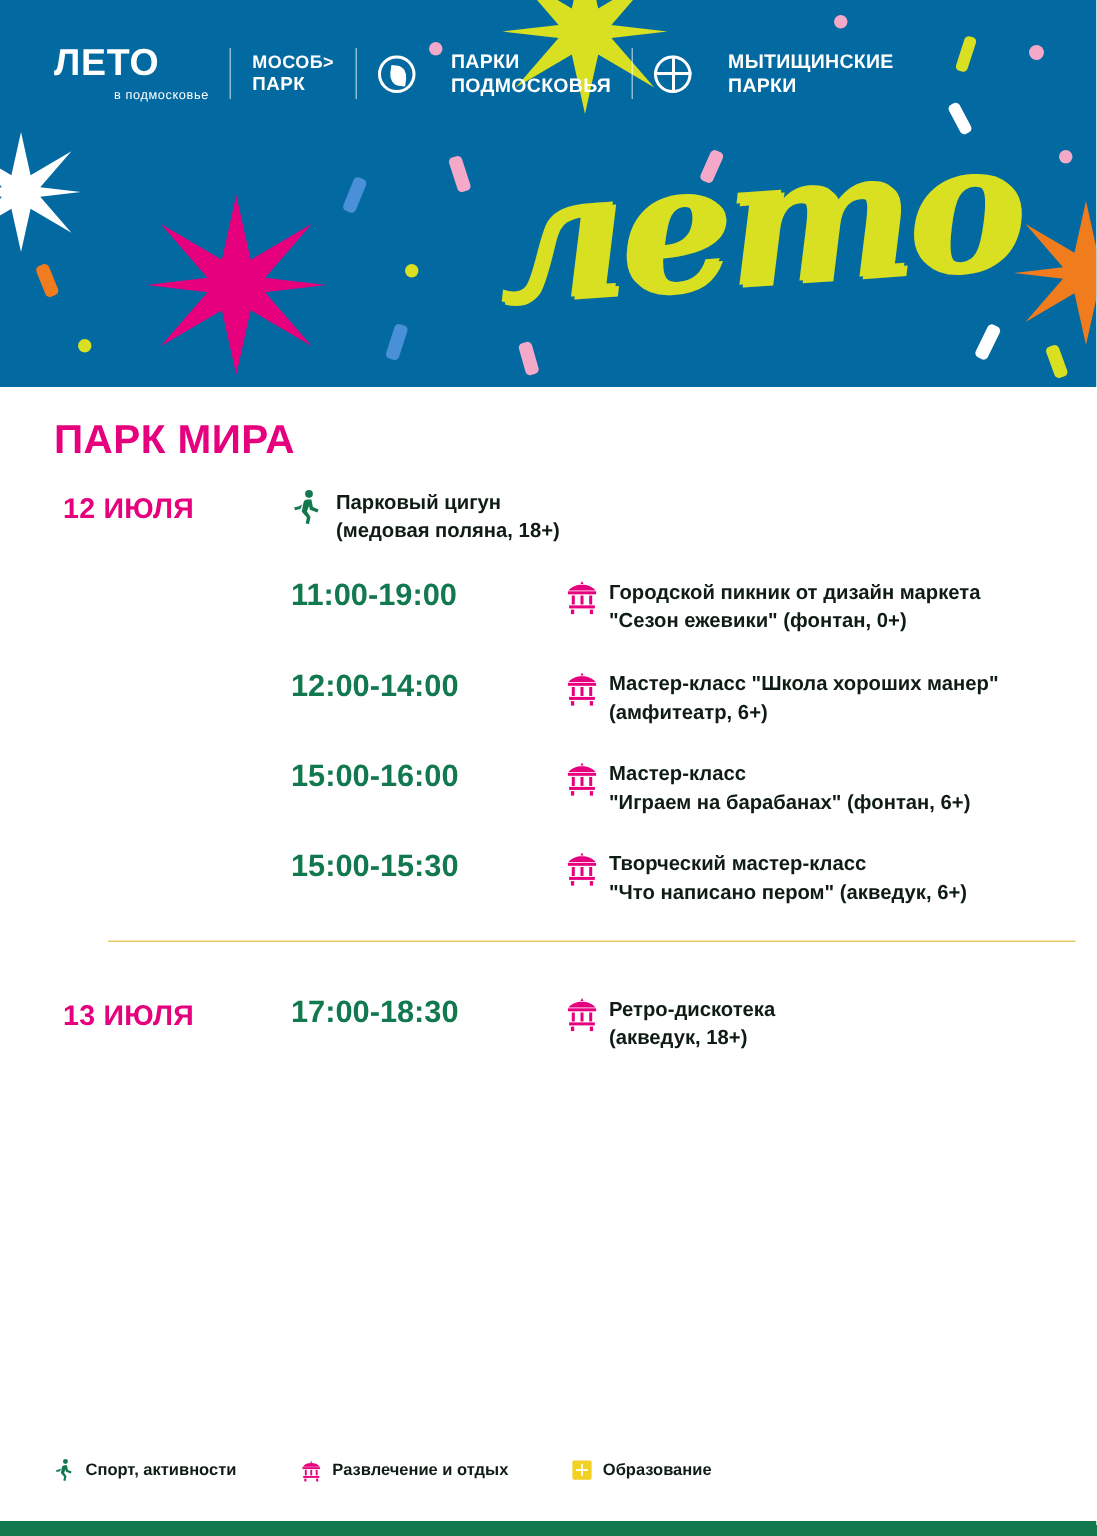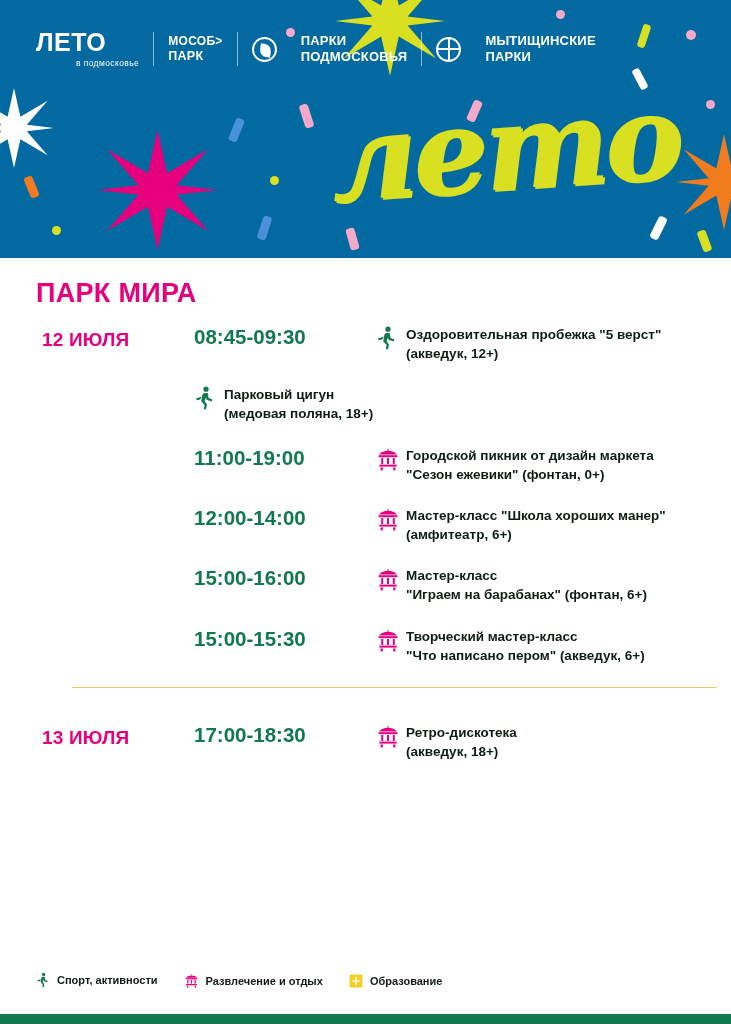--- a/index.html
+++ b/index.html
@@ -93,21 +93,21 @@
     width: 182px; flex: 0 0 182px; letter-spacing: 0px; line-height: 1.15;
   }
   .icon { flex: 0 0 30px; width:30px; padding-top: 1px; }
   .desc { color: #0f1c14; font-size: 13.5px; line-height: 1.42; font-weight: bold; }
 
   .divider { height:1px; background: #e8c96b; margin: 4px 0 0 36px; width: 645px; }
 
   
   .legend {
     position:absolute; left: 36px; bottom: 36px;
-    display:flex; align-items:flex-end; gap: 26px;
+    display:flex; align-items:center; gap: 42px;
   }
   .legend-item { display:flex; align-items:center; gap: 7px; }
   .legend-text { font-size: 11px; color: #0f1c14; font-weight: bold; }
   .baseline { position:absolute; left:0; bottom:0; width:731px; height: 10px; background:#12794f; }
 
   svg { display:block; }
 </style>
 </head>
 <body>
 
@@ -177,33 +177,20 @@
     <div class="script-leto">лето</div>
   </div>
 
   <div class="content">
     <div class="park-title">ПАРК МИРА</div>
 
     <div class="day-block" style="margin-top:16px;">
       <div class="day-label">12 ИЮЛЯ</div>
       <div class="rows">
 
-        <div class="row">
-          <div class="time">08:45-09:30</div>
-          <div class="icon">
-            <svg width="22" height="24" viewBox="0 0 22 24">
-                <circle cx="12" cy="3.2" r="2.6" fill="#12794f"></circle>
-                <path d="M11 7 L13.6 7 L14.6 12 L18.4 13.6 L17.6 15.6 L12.6 13.8 L12 11.4 L10.6 15 L13 18.6 L12 23.4 L9.8 23 L10.6 19 L7.2 15.2 L8.2 9.6 C8.4 8 9.4 7 11 7 Z M7.6 10.4 L6.2 13.4 L2.6 14.2 L2.2 12.2 L5 11.6 Z" fill="#12794f"></path>
-              </svg>
-          </div>
-          <div class="desc">
-            <span>Оздоровительная пробежка "5 верст"</span><br>
-            <span>(акведук, 12+)</span>
-          </div>
-        </div>
 
         <div class="row">
           <div class="icon">
             <svg width="22" height="24" viewBox="0 0 22 24">
                 <circle cx="12" cy="3.2" r="2.6" fill="#12794f"></circle>
                 <path d="M11 7 L13.6 7 L14.6 12 L18.4 13.6 L17.6 15.6 L12.6 13.8 L12 11.4 L10.6 15 L13 18.6 L12 23.4 L9.8 23 L10.6 19 L7.2 15.2 L8.2 9.6 C8.4 8 9.4 7 11 7 Z M7.6 10.4 L6.2 13.4 L2.6 14.2 L2.2 12.2 L5 11.6 Z" fill="#12794f"></path>
               </svg>
           </div>
           <div class="desc">
             <span>Парковый цигун</span><br>

